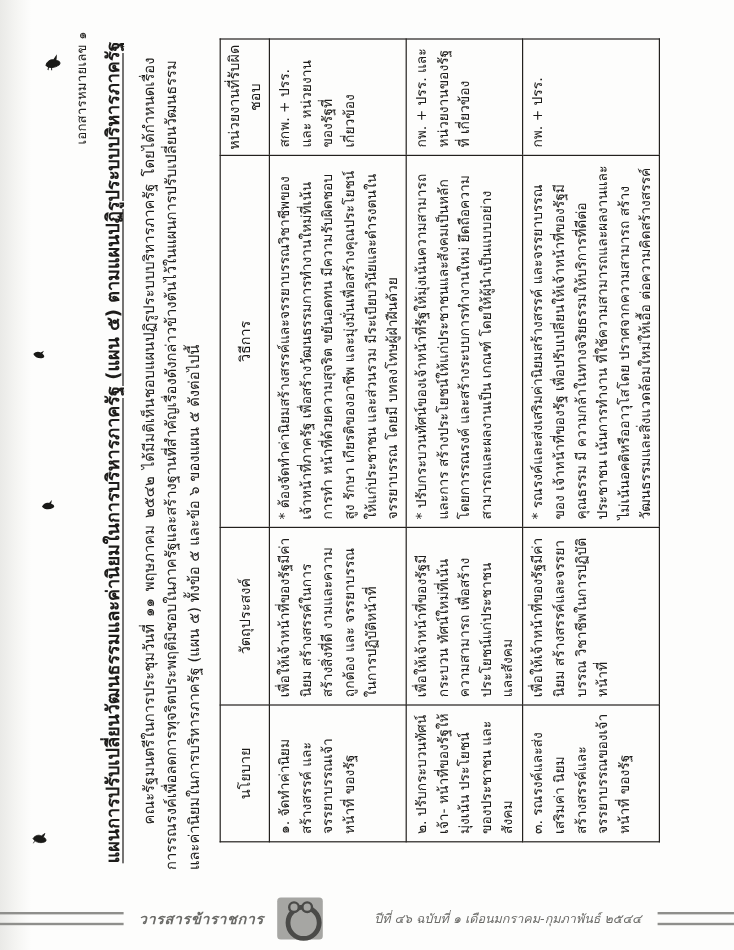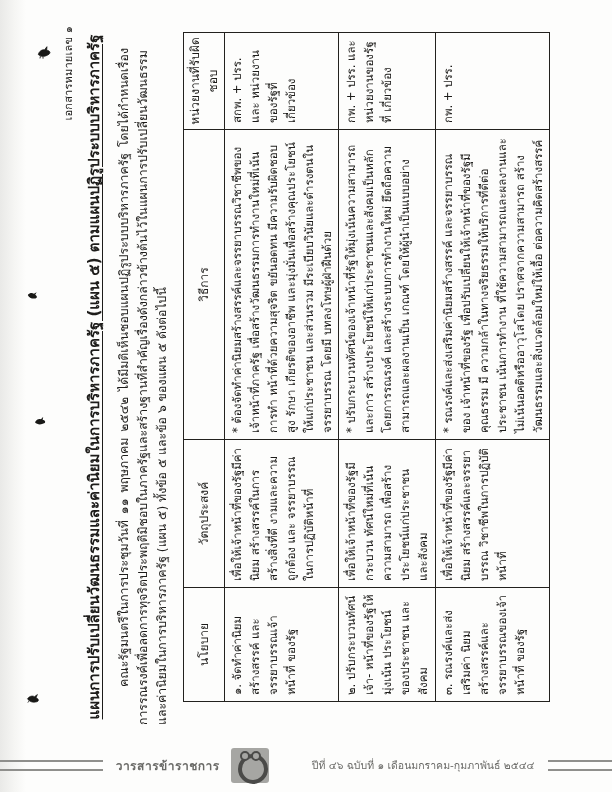--- a/index.html
+++ b/index.html
@@ -65,20 +65,21 @@
   .bird.b1{left:36px;top:44px;transform:rotate(-12deg);}
   .bird.b2{left:27px;top:286px;width:14px;height:12px;transform:rotate(14deg);}
   .bird.b3{left:33px;top:412px;width:15px;height:13px;transform:rotate(-4deg);}
   .bird.b4{left:26px;top:690px;width:16px;height:14px;transform:rotate(7deg);}
 
   
   .footer{
     position:absolute;left:0;right:0;top:744px;height:42px;
     display:flex;align-items:center;justify-content:center;gap:11px;
     color:#5e5e5c;
+    font-style:italic;
   }
   .footer .rule{height:7px;border-top:2px solid #8f8f8c;border-bottom:2px solid #8f8f8c;}
   .footer .rule.left{width:172px;margin-right:2px;}
   .footer .rule.right{width:108px;margin-left:2px;}
   .footer .jname{font-size:12px;font-weight:bold;color:#6a6a67;letter-spacing:.5px;white-space:nowrap;}
   .footer .jissue{font-size:10.5px;color:#6a6a67;white-space:nowrap;margin-left:32px;}
   .logo{
     width:38px;height:35px;background:#a6a6a3;border-radius:3px;
     position:relative;flex:0 0 auto;
   }

